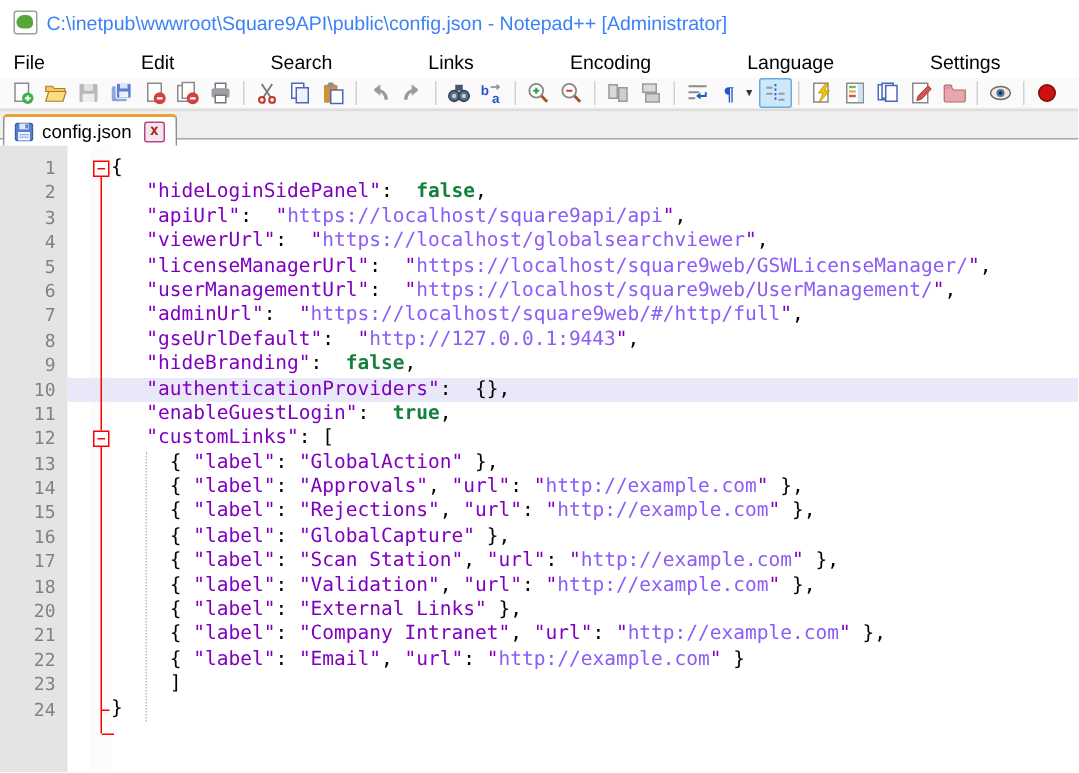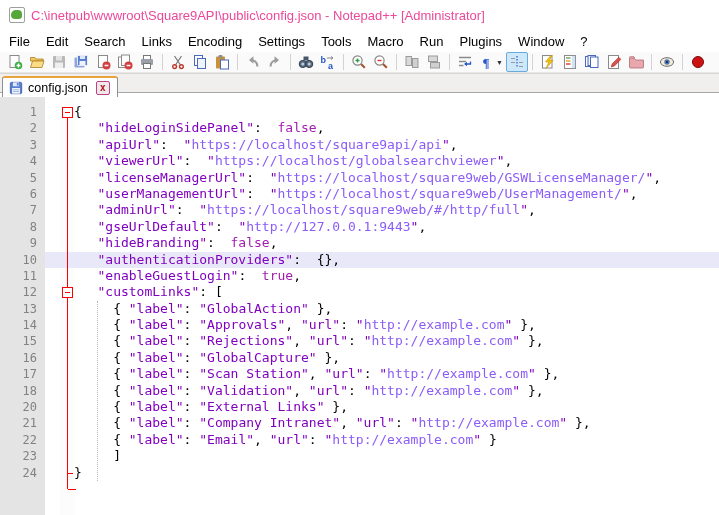--- a/index.html
+++ b/index.html
@@ -7,25 +7,25 @@
               font-family:"Liberation Sans", sans-serif; }
   #window { position:relative; width:719px; height:515px; background:#fff; }
 
   
   #titlebar { position:absolute; top:0; left:0; width:719px; height:30px;
               background:#ffffff; display:flex; align-items:center; }
   #app-icon { width:16px; height:16px; margin:0 6px 0 9px; position:relative; flex:0 0 16px; }
   #app-icon .page { position:absolute; inset:0; background:#fff; border:1px solid #9aa39a; border-radius:2px; }
   #app-icon .cham { position:absolute; left:2px; top:3px; width:11px; height:9px;
                     background:#57a639; border-radius:6px 5px 4px 5px; }
-  #title-text { font-size:13px; color:#ec4899; white-space:nowrap; }
+  #title-text { font-size:13px; color:#3b82f6; white-space:nowrap; }
 
   
   #menubar { position:absolute; top:30px; left:0; width:719px; height:22px; background:#fff;
-             display:flex; align-items:flex-end; padding-left:1px; }
+             display:flex; align-items:flex-end; padding-left:1px;gap:48px; }
   .menu-item { font-size:13px; color:#000; padding:3px 8px; cursor:default; }
 
   
   #toolbar { position:absolute; top:52px; left:0; width:719px; height:21px; background:#fbfafa;
              display:flex; align-items:center; padding-left:4px; overflow:hidden;
              border-bottom:1px solid #e8e6e4; }
   .tbtn { width:22px; height:20px; display:flex; align-items:center; justify-content:center;
           flex:0 0 auto; border:1px solid transparent; }
   .tbtn.active { background:#cde7fb; border:1px solid #6aabdd; border-radius:2px; }
   .tbtn.wide { width:30px; }
@@ -51,21 +51,21 @@
   #margin-fold { position:absolute; left:60px; top:0; width:14px; height:100%; background:#fcfcfc; }
   #code-lines { position:absolute; left:0; top:7px; width:100%; }
   .row { position:relative; height:16.4px; }
   .row .hl { display:none; }
   .row.current .hl { display:block; position:absolute; left:45px; right:0; top:0; bottom:0; background:#e8e8f8; }
   .ln { position:absolute; left:0; top:0; width:37px; text-align:right; color:#828282;
         font:12px/16.4px "DejaVu Sans Mono", monospace; }
   .code { position:absolute; left:74px; top:0; white-space:pre;
           font:13px/16.4px "DejaVu Sans Mono", monospace; color:#000; }
   .s-k { color:#8000bf; }
-  .s-b { color:#a21caf; font-weight:normal; }
+  .s-b { color:#15803d; font-weight:bold; }
   .s-u { color:#8b5cf6; }
   .s-p, .s-w { color:#000; }
 
   
   #fold-line { position:absolute; left:67px; width:1px; background:#f00; }
   .fold-box { position:absolute; left:62px; width:11px; height:11px; background:#fff;
               border:1px solid #f00; }
   .fold-box::after { content:""; position:absolute; left:2px; top:4px; width:5px; height:1px; background:#f00; }
   .fold-tick { position:absolute; left:68px; height:1px; background:#f00; }
   #indent-guide { position:absolute; left:97px; width:0; border-left:1px dotted #b9b9b9; }
@@ -82,20 +82,21 @@
     </span>
     <span id="title-text">C:\inetpub\wwwroot\Square9API\public\config.json - Notepad++ [Administrator]</span>
   </div>
 
   <div id="menubar">
       <span class="menu-item">File</span>
       <span class="menu-item">Edit</span>
       <span class="menu-item">Search</span>
       <span class="menu-item">Links</span>
       <span class="menu-item">Encoding</span>
+      <span class="menu-item">Language</span>
       <span class="menu-item">Settings</span>
       <span class="menu-item">Tools</span>
       <span class="menu-item">Macro</span>
       <span class="menu-item">Run</span>
       <span class="menu-item">Plugins</span>
       <span class="menu-item">Window</span>
       <span class="menu-item">?</span>
     </div>
 
   <div id="toolbar">

